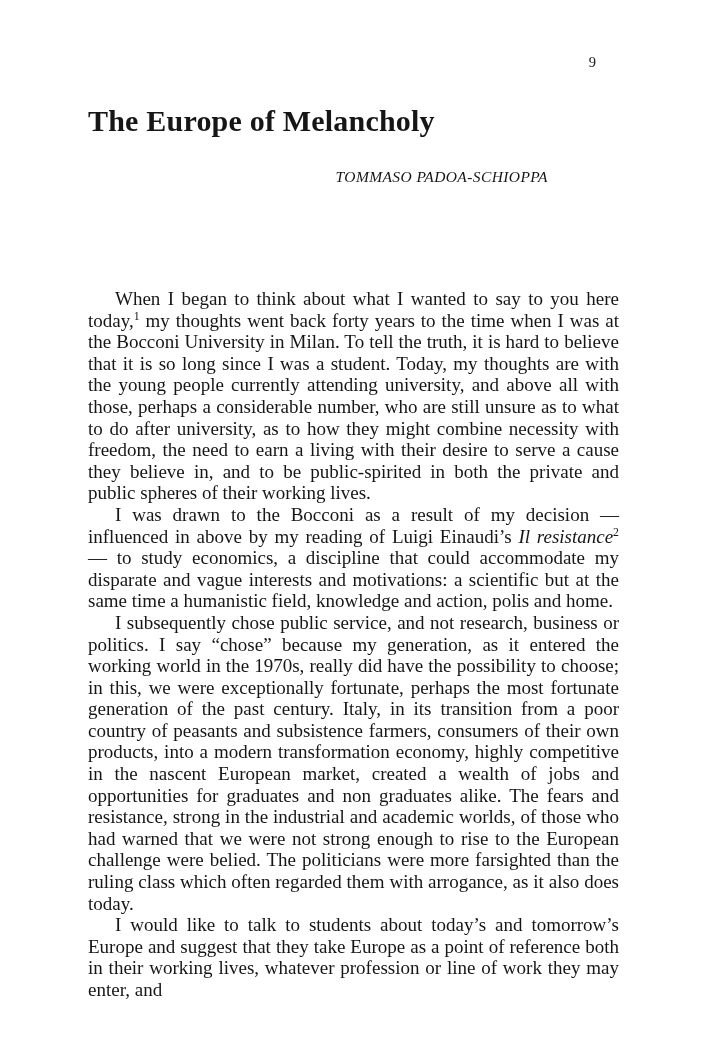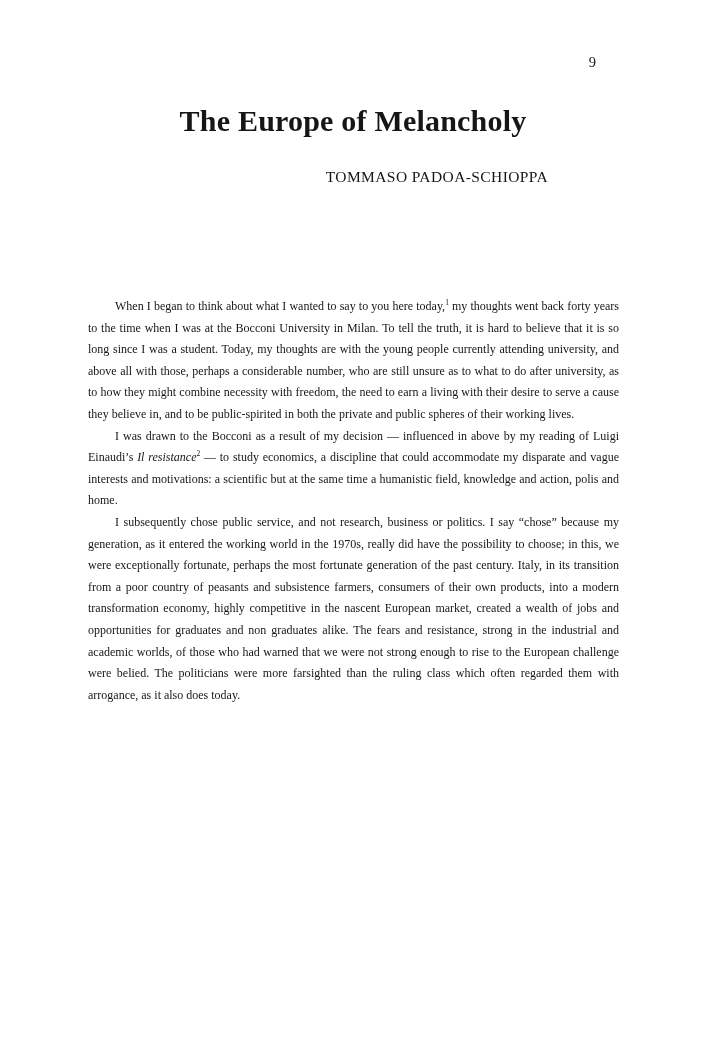--- a/index.html
+++ b/index.html
@@ -25,43 +25,43 @@
       width: 508px;
       text-align: right;
       font-size: 14.5px;
     }
     .chapter-title {
       position: absolute;
       top: 104px;
       left: 88px;
       width: 530px;
       margin: 0;
-      text-align: center;
+      text-align: left;
       font-size: 30px;
       font-weight: 700;
       letter-spacing: 0.2px;
     }
     .author-name {
       position: absolute;
       top: 168px;
       left: 88px;
       width: 460px;
       text-align: right;
+      font-style: italic;
       font-size: 15.5px;
       letter-spacing: 0.4px;
     }
     .body-text {
       position: absolute;
       top: 288px;
       left: 88px;
       width: 531px;
-      font-size: 12px;
+      font-size: 19px;
       line-height: 21.6px;
       text-align: justify;
-      margin-top: 8px;
     }
     .body-text p {
       margin: 0;
       padding: 0;
       text-indent: 27px;
     }
     .body-text sup {
       font-size: 0.62em;
       line-height: 0;
       vertical-align: super;
@@ -77,14 +77,15 @@
   <div class="page-number">9</div>
 
   <h1 class="chapter-title">The Europe of Melancholy</h1>
 
   <div class="author-name">TOMMASO PADOA-SCHIOPPA</div>
 
   <div class="body-text">
       <p><span>When I began to think about what I wanted to say to you here today,</span><sup>1</sup><span> my thoughts went back forty years to the time when I was at the Bocconi University in Milan. To tell the truth, it is hard to believe that it is so long since I was a student. Today, my thoughts are with the young people currently attending university, and above all with those, perhaps a considerable number, who are still unsure as to what to do after university, as to how they might combine necessity with freedom, the need to earn a living with their desire to serve a cause they believe in, and to be public-spirited in both the private and public spheres of their working lives.</span></p>
       <p><span>I was drawn to the Bocconi as a result of my decision — influenced in above by my reading of Luigi Einaudi’s </span><i>Il resistance</i><sup>2</sup><span> — to study economics, a discipline that could accommodate my disparate and vague interests and motivations: a scientific but at the same time a humanistic field, knowledge and action, polis and home.</span></p>
       <p><span>I subsequently chose public service, and not research, business or politics. I say “chose” because my generation, as it entered the working world in the 1970s, really did have the possibility to choose; in this, we were exceptionally fortunate, perhaps the most fortunate generation of the past century. Italy, in its transition from a poor country of peasants and subsistence farmers, consumers of their own products, into a modern transformation economy, highly competitive in the nascent European market, created a wealth of jobs and opportunities for graduates and non graduates alike. The fears and resistance, strong in the industrial and academic worlds, of those who had warned that we were not strong enough to rise to the European challenge were belied. The politicians were more farsighted than the ruling class which often regarded them with arrogance, as it also does today.</span></p>
+      <p><span>I would like to talk to students about today’s and tomorrow’s Europe and suggest that they take Europe as a point of reference both in their working lives, whatever profession or line of work they may enter, and</span></p>
     </div>
 </div>
 
 </body></html>

